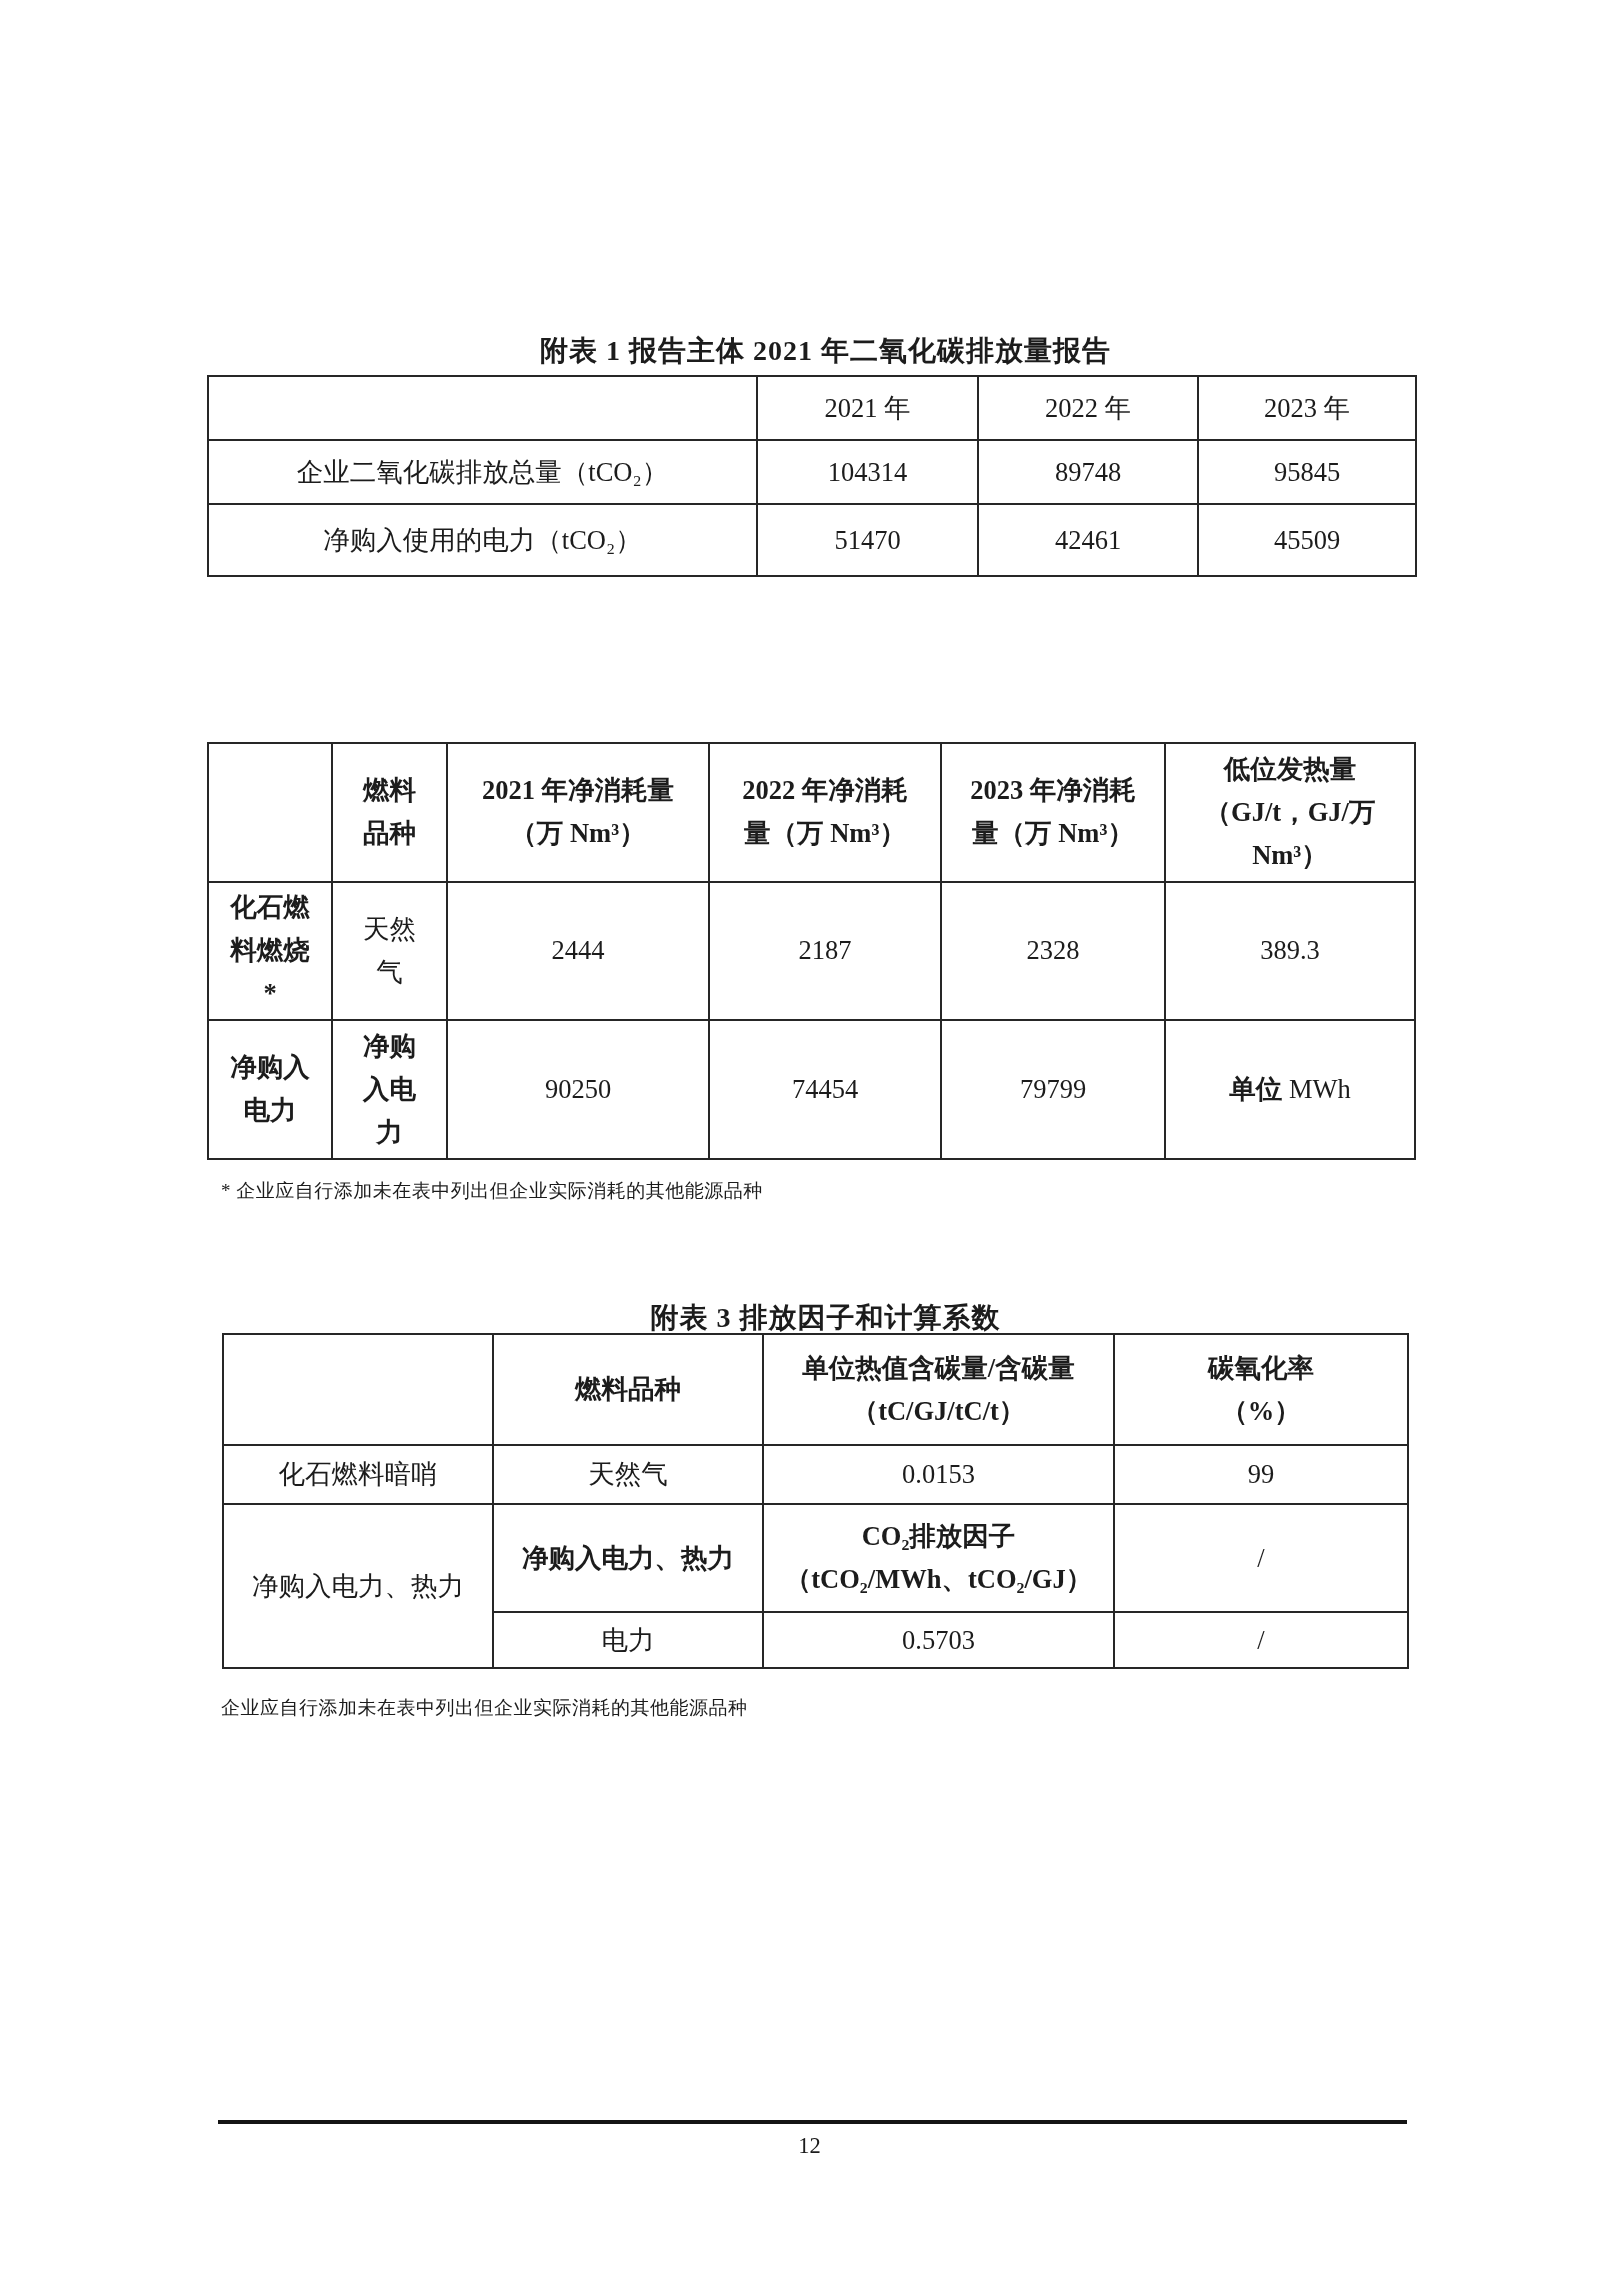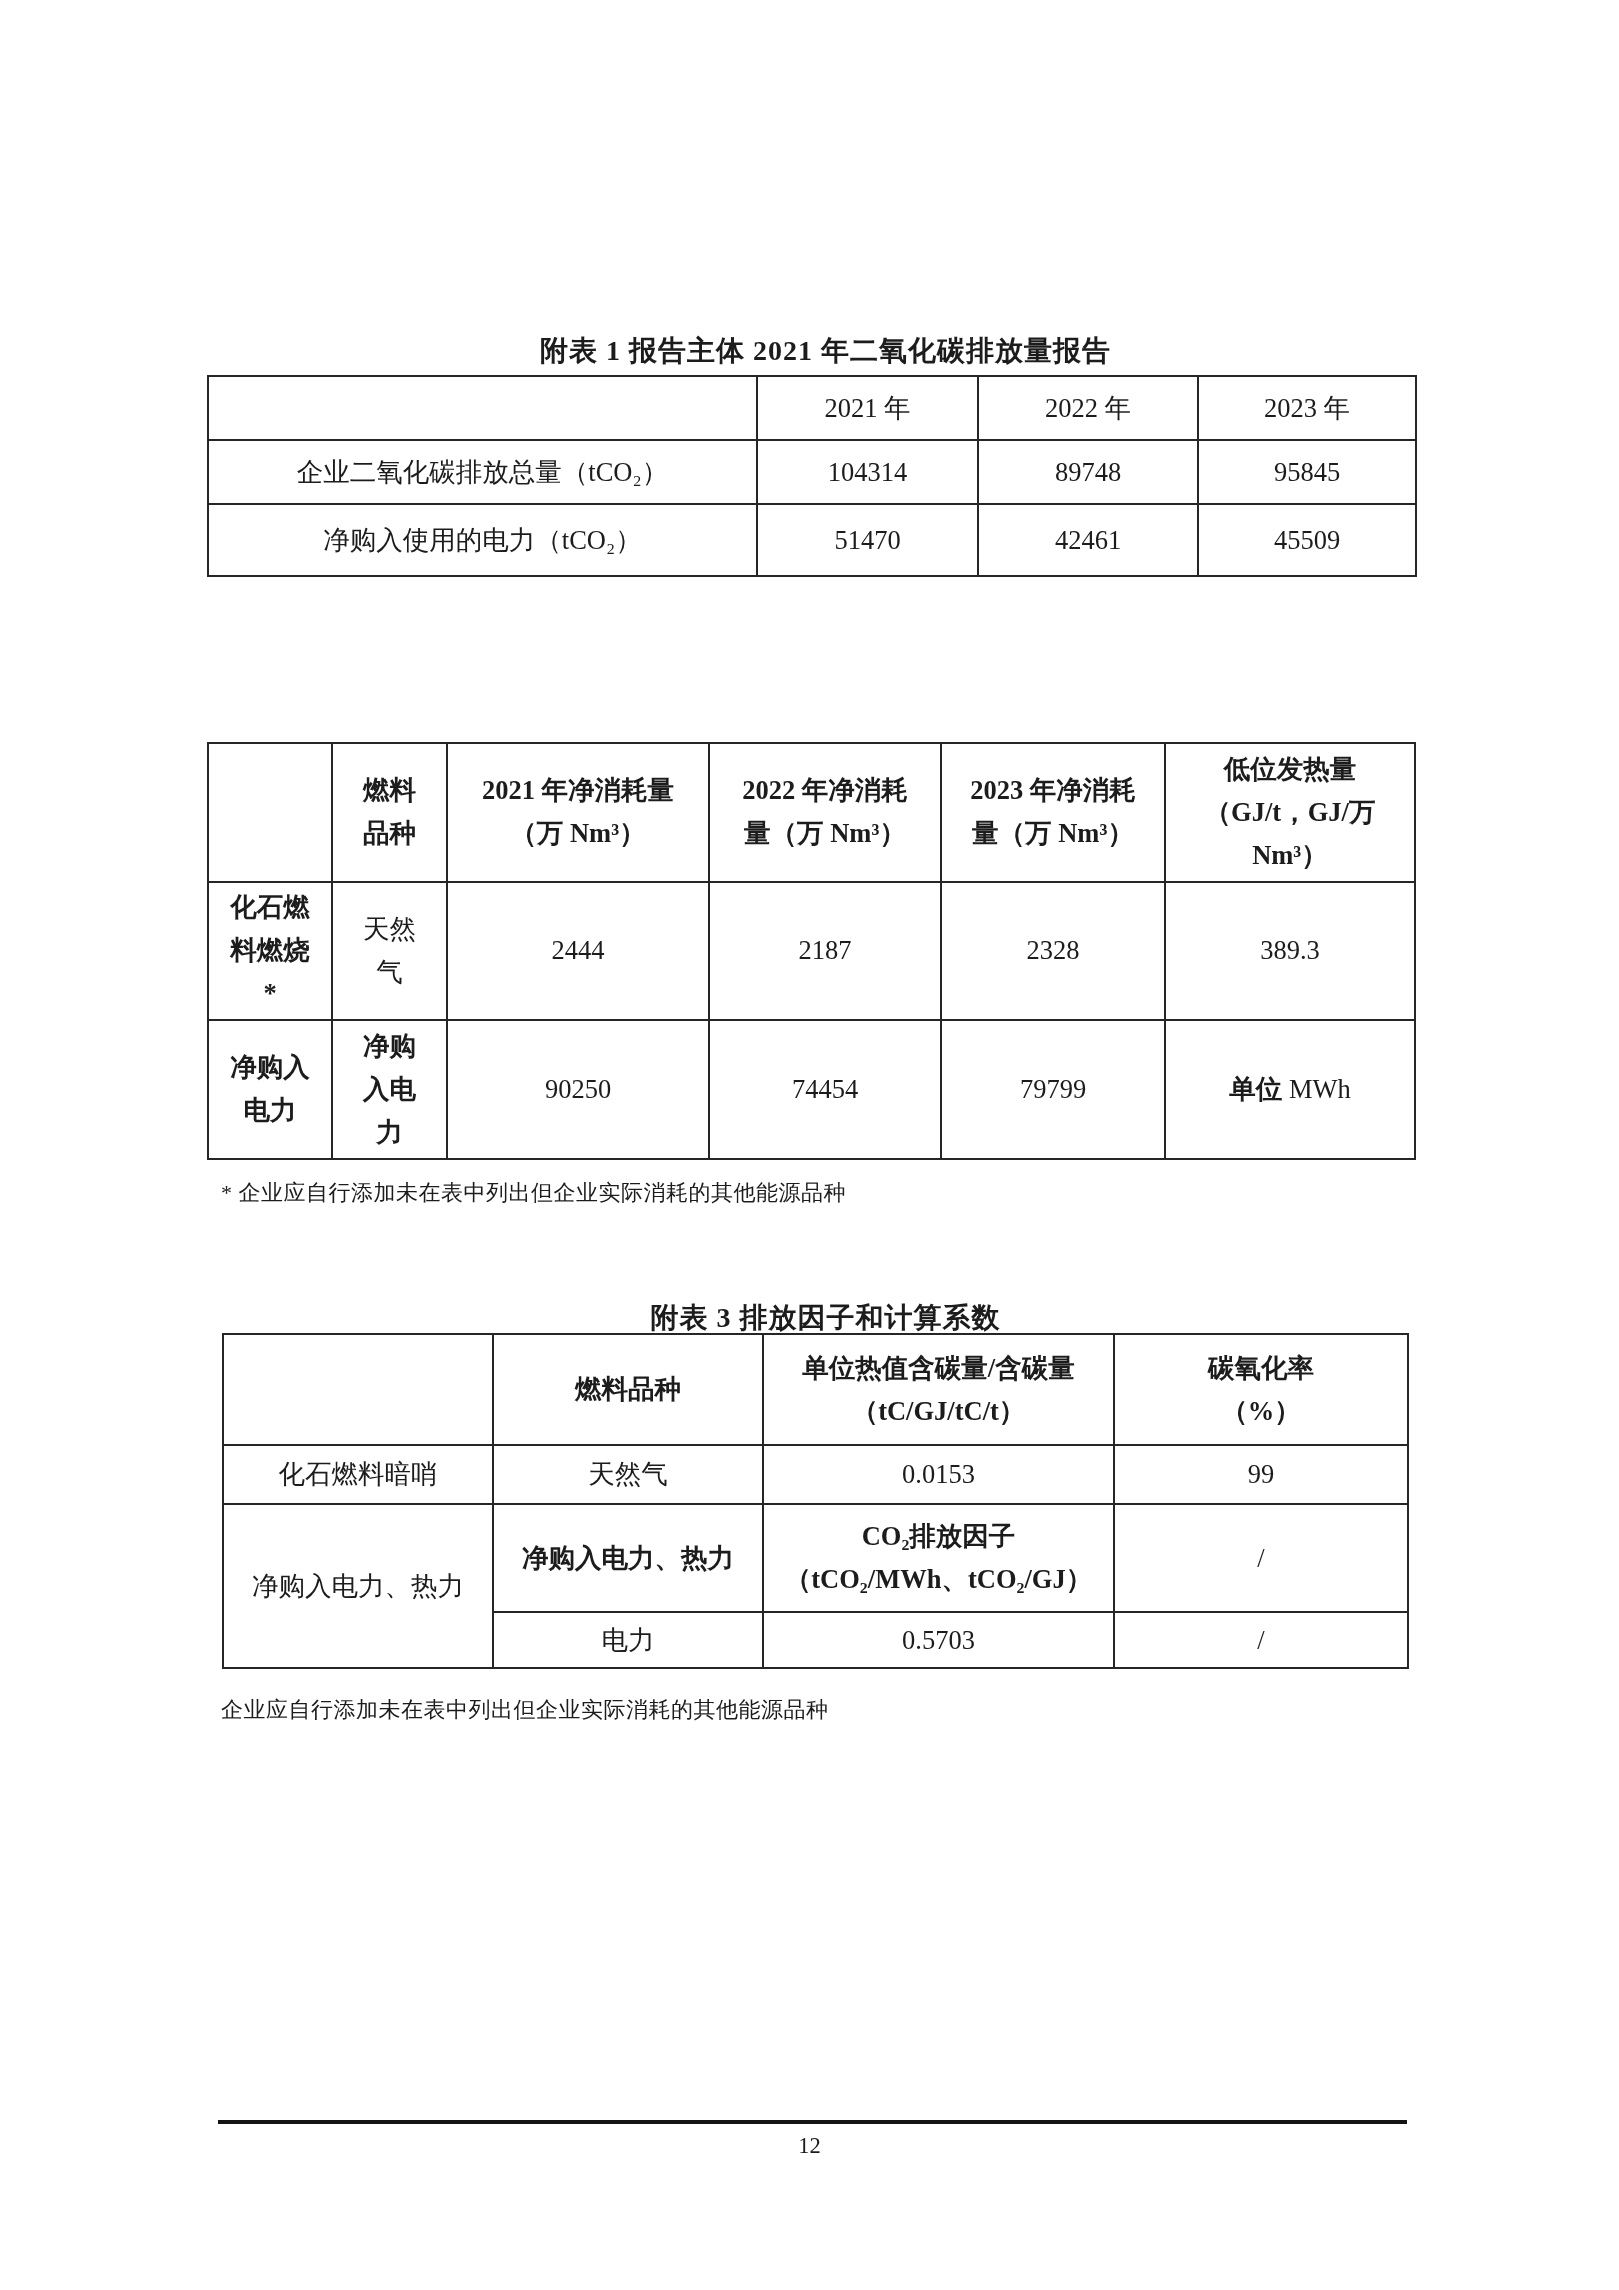--- a/index.html
+++ b/index.html
@@ -30,21 +30,21 @@
     vertical-align:middle;
     font-size:26.5px;
     line-height:1.62;
     white-space:pre-line;
     padding:3.9px 5.9px;
     overflow:hidden;
   }
   td.b, .b { font-weight:bold; }
   .note {
     position:absolute;
-    font-size:22px;
+    font-size:19px;
     letter-spacing:0.5px;
     white-space:nowrap;
   }
   .footer-rule {
     position:absolute;
     background:#141414;
   }
   .page-num {
     position:absolute; left:0; width:100%;
     text-align:center;

